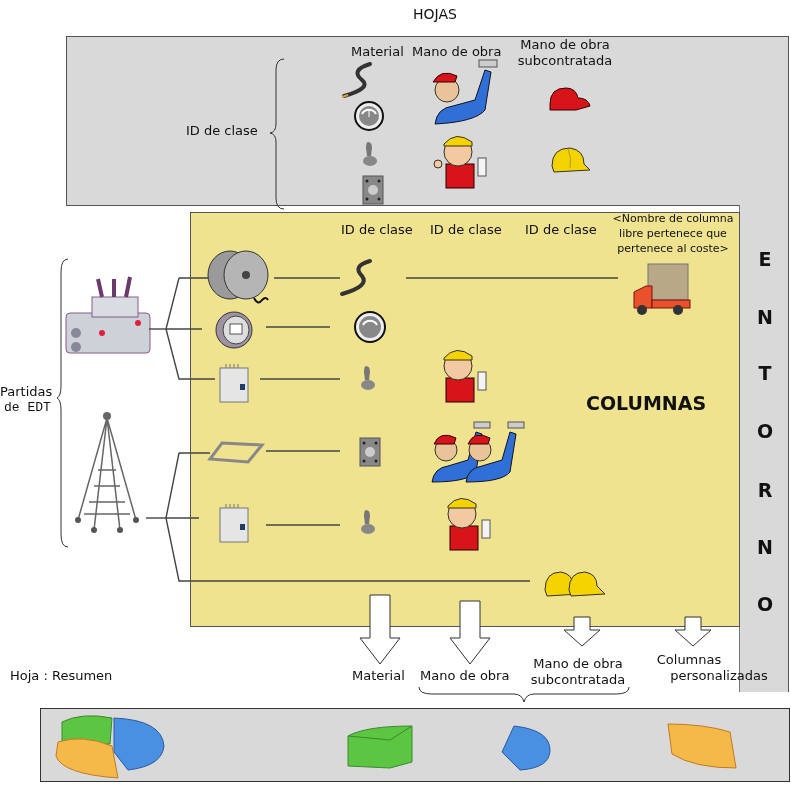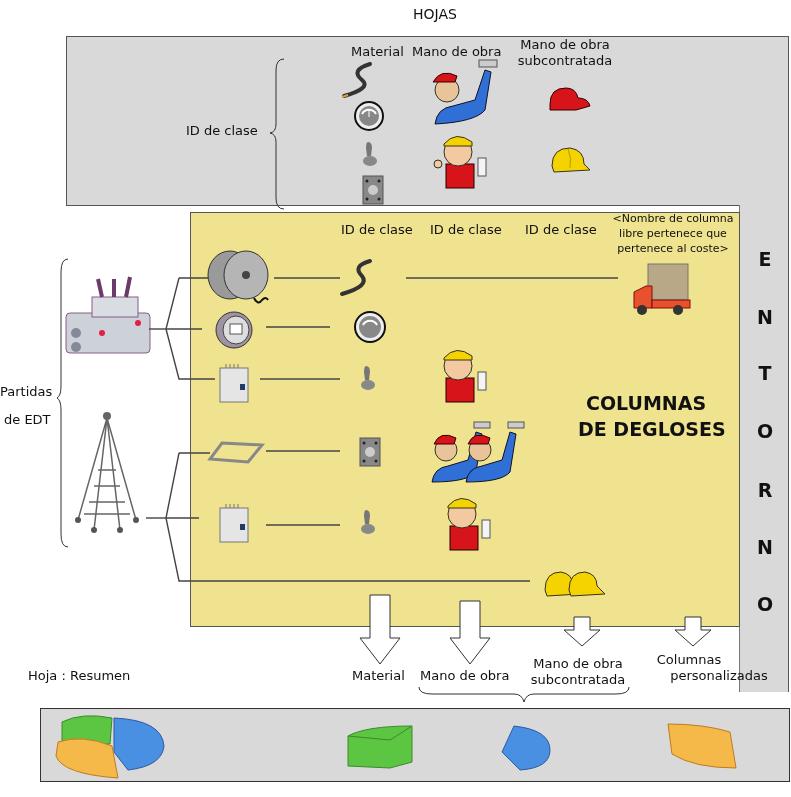--- a/index.html
+++ b/index.html
@@ -92,25 +92,24 @@
 <svg style="left:632px;top:262px;" width="60" height="56">
   <rect x="16" y="2" width="40" height="36" fill="#b8a888" stroke="#776"></rect>
   <path d="M2 30 L14 24 L20 24 L20 46 L2 46 Z" fill="#e8512c" stroke="#711"></path>
   <rect x="20" y="38" width="38" height="8" fill="#e8512c" stroke="#711"></rect>
   <circle cx="10" cy="48" r="5" fill="#333"></circle>
     <circle cx="46" cy="48" r="5" fill="#333"></circle>
 </svg>
 
 <div class="abs" style="left:578px;top:390px;font-weight:bold;font-size:19px;line-height:26px;text-align:left;">
   <div style="padding-left:8px;">COLUMNAS</div>
-  <div>DE DEGLOSES</div>
 </div>
 
 <div class="abs txt" style="left:0px;top:384px;">Partidas</div>
-<div class="abs txt" style="left:4px;top:412px;">de EDT</div>
+<div class="abs txt" style="left:4px;top:400px;font-family:Liberation Mono, monospace;">de EDT</div>
 <svg style="left:56px;top:258px;" width="16" height="290">
   <path d="M12 1 Q5 1 5 14 L5 128 Q5 138 1 140 Q5 142 5 152 L5 276 Q5 289 12 289" fill="none" stroke="#333" stroke-width="1"></path>
 </svg>
 
 <svg style="left:62px;top:275px;" width="92" height="85">
   <rect x="4" y="38" width="84" height="40" rx="4" fill="#cdd2d8" stroke="#8a5a8a"></rect>
   <rect x="30" y="22" width="46" height="20" fill="#d8dde2" stroke="#8a5a8a"></rect>
   <line x1="40" y1="22" x2="36" y2="4" stroke="#6a3a6a" stroke-width="4"></line>
   <line x1="52" y1="22" x2="52" y2="4" stroke="#6a3a6a" stroke-width="4"></line>
   <line x1="64" y1="22" x2="68" y2="2" stroke="#6a3a6a" stroke-width="4"></line>
@@ -256,21 +255,21 @@
 <div class="abs txt" style="left:352px;top:668px;">Material</div>
 <div class="abs txt" style="left:420px;top:668px;">Mano de obra</div>
 <div class="abs txt center" style="left:522px;top:656px;width:112px;">Mano de obra</div>
 <div class="abs txt center" style="left:522px;top:672px;width:112px;">subcontratada</div>
 <div class="abs txt center" style="left:634px;top:652px;width:110px;">Columnas</div>
 <div class="abs txt center" style="left:664px;top:668px;width:110px;">personalizadas</div>
 <svg style="left:418px;top:686px;" width="212" height="20">
   <path d="M1 1 Q1 8 14 8 L96 8 Q104 8 106 16 Q108 8 116 8 L198 8 Q211 8 211 1" fill="none" stroke="#333" stroke-width="1"></path>
 </svg>
 
-<div class="abs txt" style="left:28px;top:668px;">Hoja :  Resumen</div>
+<div class="abs txt" style="left:10px;top:668px;">Hoja :  Resumen</div>
 
 <svg style="left:52px;top:712px;" width="118" height="68">
   <path d="M10 10 Q30 0 60 6 L58 32 L10 32 Z" fill="#5cc542" stroke="#3a8a2a"></path>
   <path d="M62 6 Q110 8 112 34 Q110 54 76 58 L62 40 Z" fill="#4a90e2" stroke="#2a5aa2"></path>
   <path d="M6 30 Q30 22 60 34 L66 66 Q10 62 4 44 Z" fill="#f5b94a" stroke="#c07a20"></path>
 </svg>
 <svg style="left:346px;top:724px;" width="70" height="46">
   <path d="M2 12 Q20 2 66 2 L66 38 L44 44 L2 42 Z" fill="#5cc542" stroke="#3a8a2a"></path>
   <path d="M2 12 L44 16 L66 2" fill="none" stroke="#3a8a2a"></path>
 </svg>

